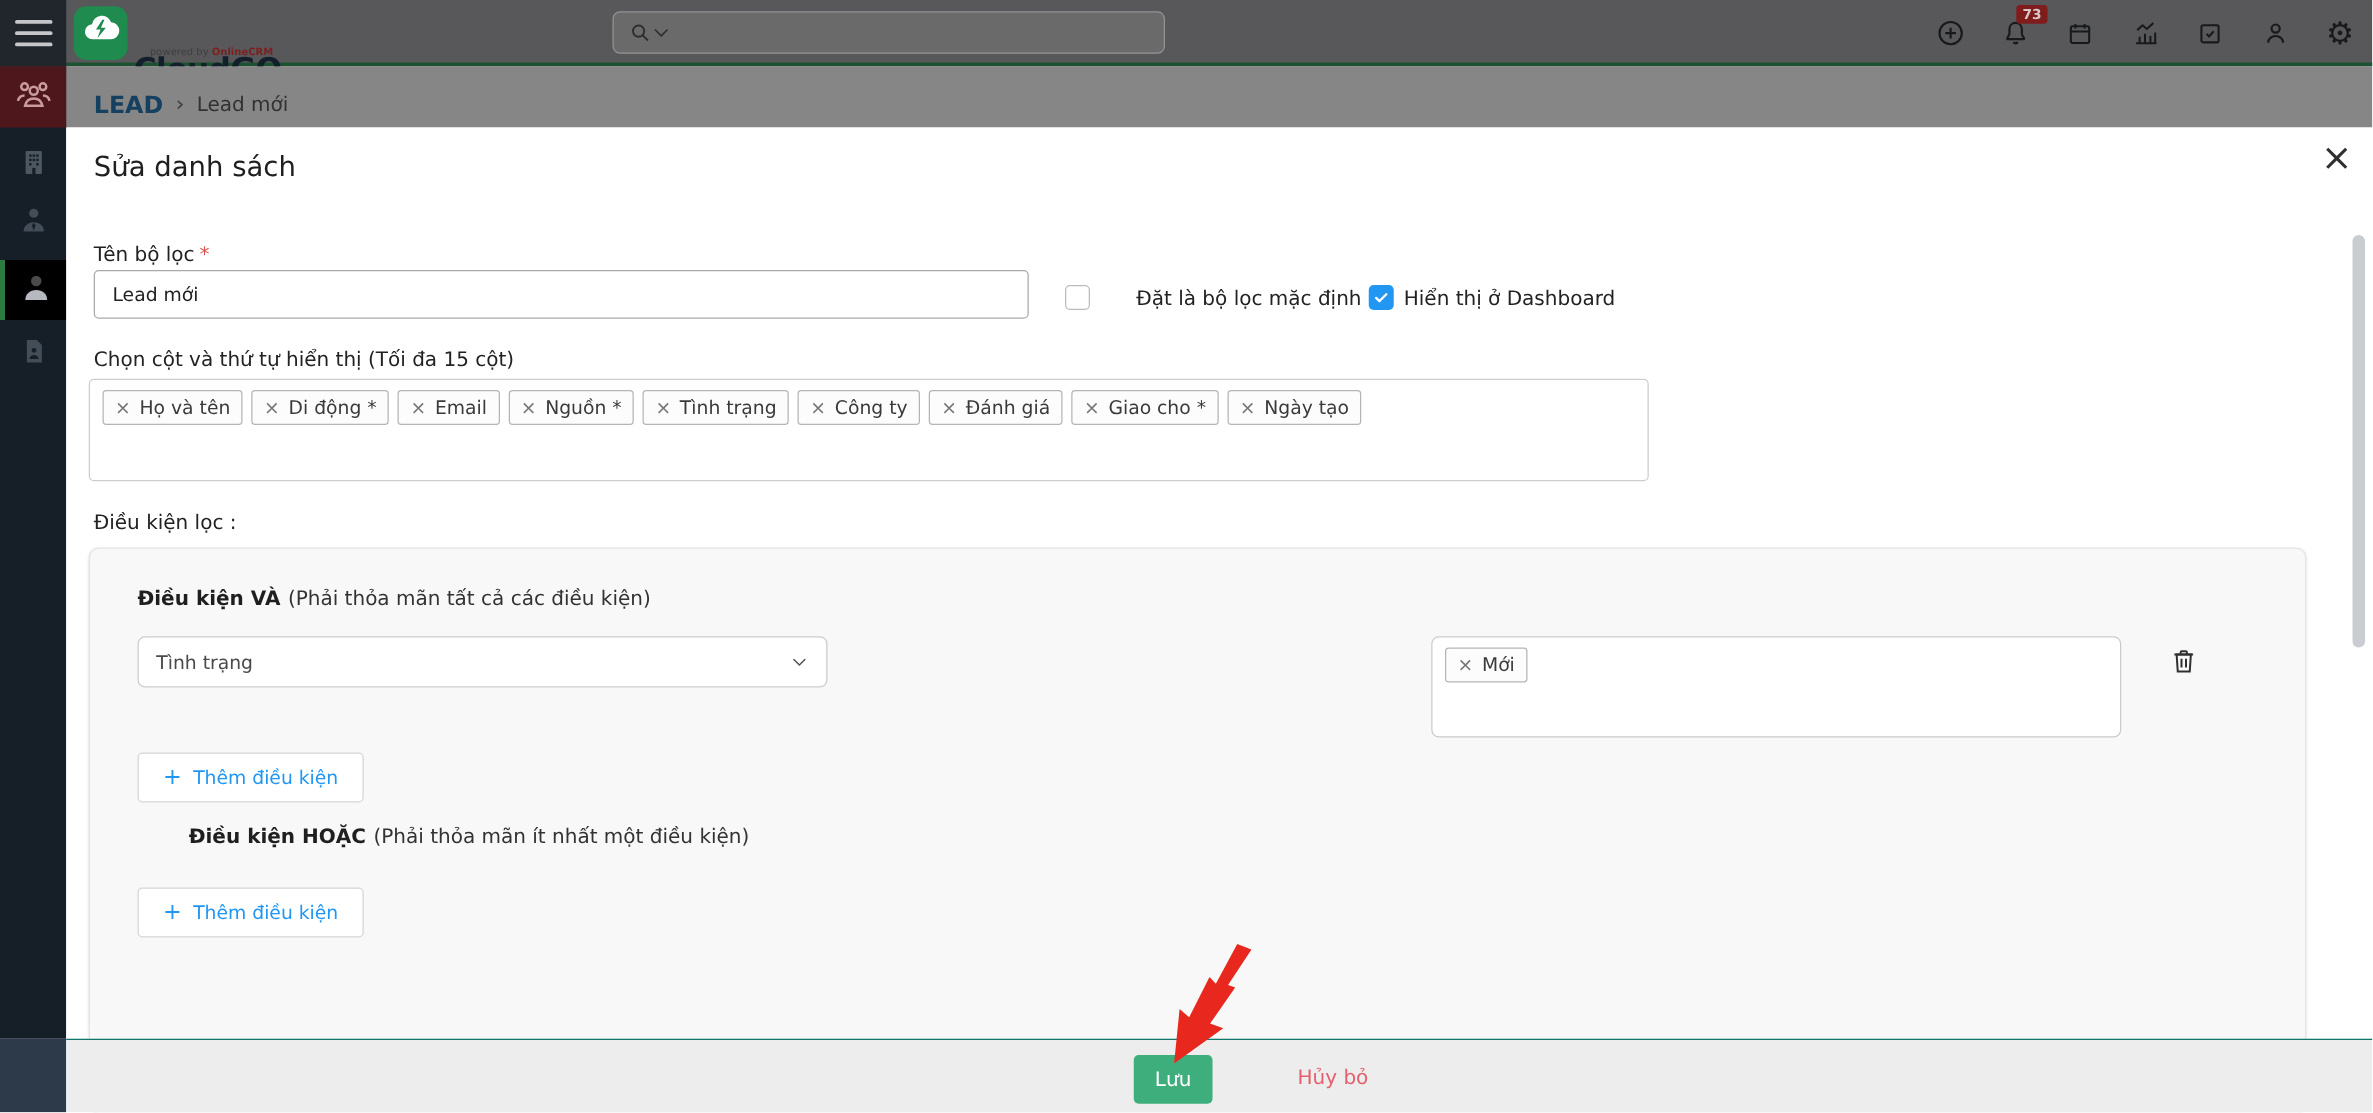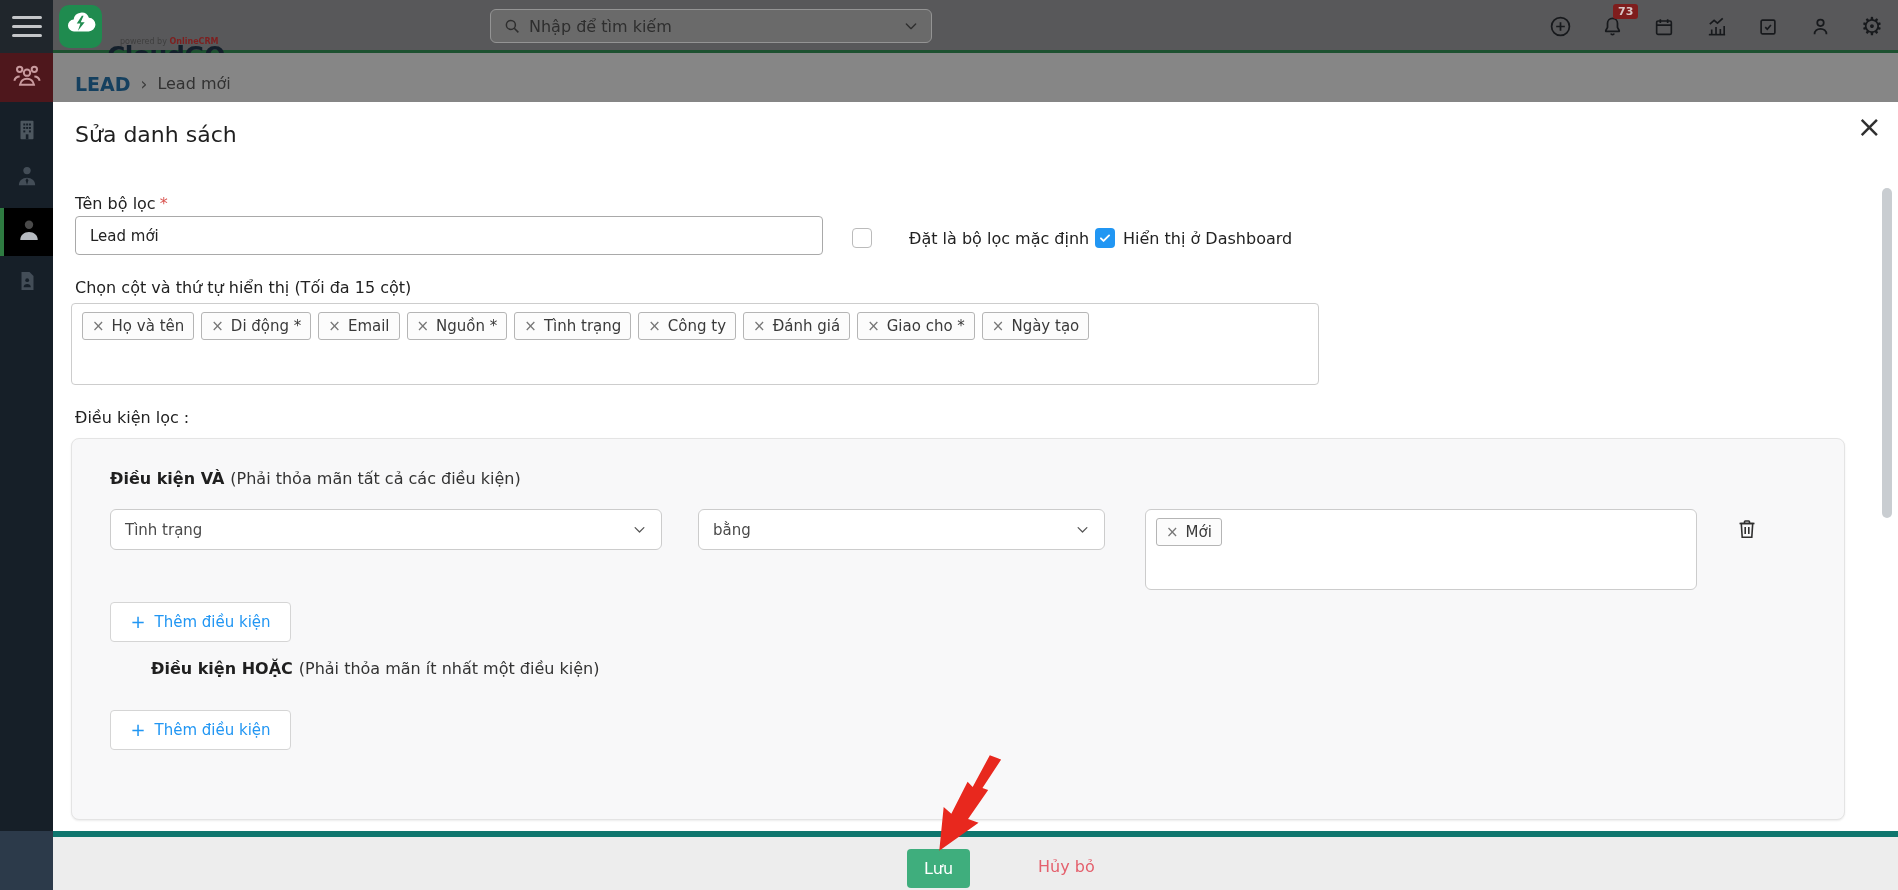--- a/index.html
+++ b/index.html
@@ -87,21 +87,21 @@
   .tagbox-main { position:absolute; left:18px; top:201px; width:1248px; height:82px;
                  border:1px solid #cdcdcd; border-radius:4px; padding:8px 10px;
                  display:flex; flex-wrap:wrap; align-content:flex-start; gap:7px; }
   .tag { display:inline-flex; align-items:center; height:28px; padding:0 9px;
          border:1px solid #b5b5b5; border-radius:3px; background:#fcfcfc;
          font-size:15px; color:#3a3a3a; gap:7px; cursor:pointer; }
   .tag .x { color:#777; font-size:15px; cursor:pointer; }
 
   .cond-label { position:absolute; left:22px; top:306px; font-size:16px; color:#222; }
 
-  .cond-box { position:absolute; left:18px; top:336px; width:1774px; height:382px;
+  .cond-box { position:absolute; left:18px; top:336px; width:1774px; height:453px;
               background:#f8f8f9; border:1px solid #e4e4e4; border-radius:8px;
               box-shadow:0 1px 2px rgba(0,0,0,0.08); }
   .cond-heading { position:absolute; left:38px; font-size:16px; color:#333; }
   .cond-heading b { color:#1f1f1f; margin-right:6px; }
   .h-and { top:30px; } .h-or { top:220px;margin-left:41px; }
 
   .ddl { position:absolute; top:70px; height:41px; background:#fff; border:1px solid #ccc;
          border-radius:6px; display:flex; align-items:center; padding:0 14px;
          font-size:15px; color:#4a4a4a; cursor:pointer; }
   .ddl .chev { margin-left:auto; color:#555; display:flex; }
@@ -114,21 +114,21 @@
            cursor:pointer; }
 
   .add-cond { position:absolute; left:38px; width:181px; height:40px; background:#fff;
               border:1px solid #d5d5d5; border-radius:4px; color:#2196f3; font-size:15px;
               display:flex; align-items:center; justify-content:center; gap:9px; cursor:pointer; }
   .add-1 { top:163px; } .add-2 { top:271px; }
   .plus-g { font-size:18px; line-height:18px; }
 
   
   .footer { position:absolute; left:53px; top:831px; width:1845px; height:59px;
-            background:#ededed; border-top:6px solid #0f766e; }
+            background:#ededed; border-top:1px solid #0f766e; }
   .save-btn { position:absolute; left:854px; top:12px; width:63px; height:39px;
               background:#3fae7d; border:none; border-radius:4px; color:#fff; font-size:16px;
               cursor:pointer; font-family:"DejaVu Sans","Liberation Sans",sans-serif; }
   .cancel-link { position:absolute; left:985px; top:0; height:59px; display:flex;
                  align-items:center; color:#e4606d; font-size:16px; cursor:pointer; }
 
   
   .arrow-wrap { position:absolute; left:946px; top:749px; width:44px; height:112px;
                 transform:rotate(30deg); z-index:50; pointer-events:none; }
 </style>
@@ -156,21 +156,20 @@
       <span>powered by</span> <b>OnlineCRM</b>
     </div>
 
     <div class="searchbox">
       <span style="display:flex;">
         <svg width="18" height="18" viewBox="0 0 24 24">
             <circle cx="10.5" cy="10.5" r="6" fill="none" stroke="currentColor" stroke-width="2"></circle>
             <line x1="15" y1="15" x2="20.5" y2="20.5" stroke="currentColor" stroke-width="2"></line>
           </svg>
       </span>
-      <input placeholder="Nhập để tìm kiếm" style="">
       <span style="display:flex;">
         <svg width="16" height="16" viewBox="0 0 24 24">
             <path d="M5 9l7 7 7-7" fill="none" stroke="currentColor" stroke-width="2" stroke-linecap="round" stroke-linejoin="round"></path>
           </svg>
       </span>
     </div>
 
     <div class="top-icons">
       <span class="ticon">
         <svg width="23" height="23" viewBox="0 0 24 24" fill="none" stroke="currentColor" stroke-width="1.8">
@@ -383,28 +382,20 @@
       </div>
 
       <div class="ddl ddl-field">
         <span>Tình trạng</span>
         <span class="chev">
           <svg width="15" height="15" viewBox="0 0 24 24">
               <path d="M5 9l7 7 7-7" fill="none" stroke="currentColor" stroke-width="2" stroke-linecap="round" stroke-linejoin="round"></path>
             </svg>
         </span>
       </div>
-      <div class="ddl ddl-op">
-        <span>bằng</span>
-        <span class="chev">
-          <svg width="15" height="15" viewBox="0 0 24 24">
-              <path d="M5 9l7 7 7-7" fill="none" stroke="currentColor" stroke-width="2" stroke-linecap="round" stroke-linejoin="round"></path>
-            </svg>
-        </span>
-      </div>
       <div class="val-box">
         <span class="tag">
             <span class="x">×</span>
             <span>Mới</span>
           </span>
       </div>
       <span class="trash">
         <svg width="24" height="24" viewBox="0 0 24 24" fill="none" stroke="currentColor" stroke-width="1.6">
             <path d="M4.5 6.5h15"></path>
             <path d="M9.5 6.5V4.8c0-.4.3-.8.8-.8h3.4c.5 0 .8.4.8.8v1.7"></path>

